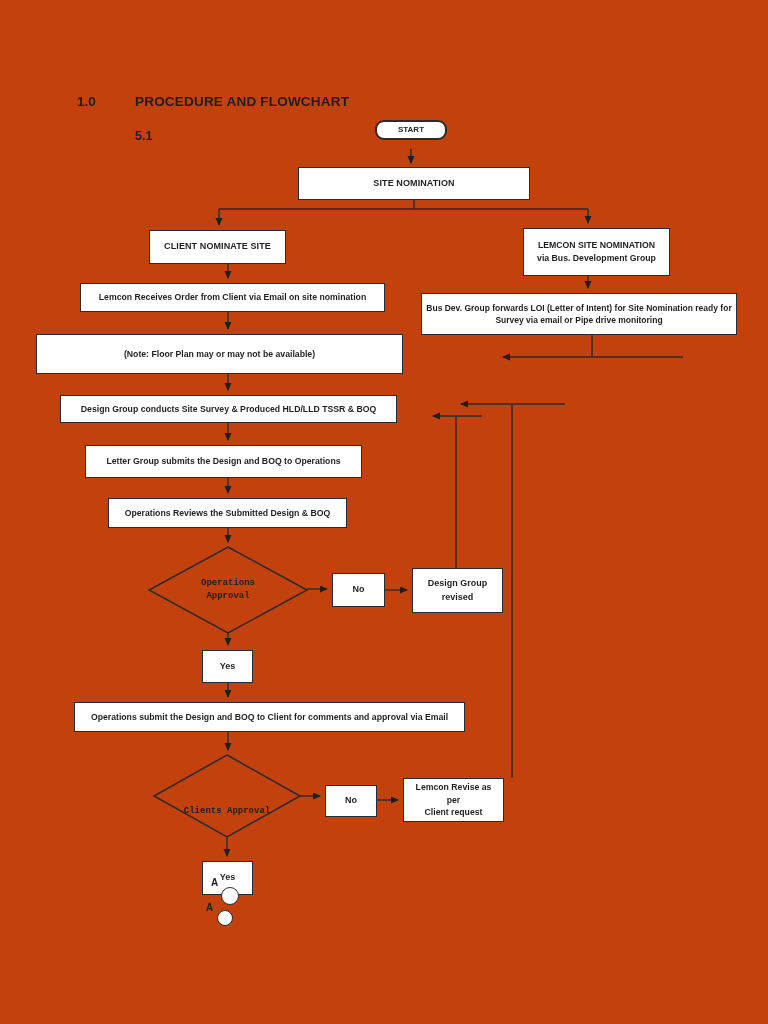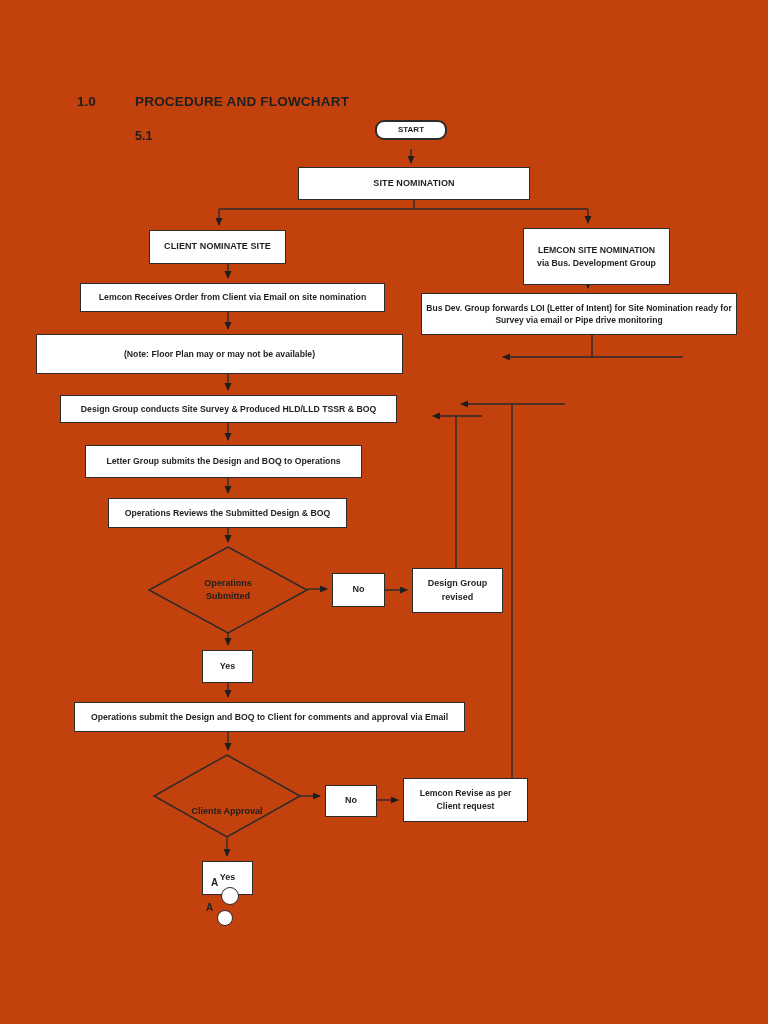--- a/index.html
+++ b/index.html
@@ -13,21 +13,21 @@
   svg.wires{position:absolute;left:0;top:0;}
   .node{
     position:absolute;display:flex;flex-direction:column;align-items:center;justify-content:center;
     text-align:center;font-weight:bold;font-size:8.7px;line-height:1.45;
     border:1.5px solid #2b2b2b;background:#ffffff;box-sizing:border-box;padding:1px 4px;
   }
   .node.rounded{border-radius:9px;border-width:2px;font-size:8px;}
   .node.caps{font-size:9px;letter-spacing:.1px;}
   .label{
     position:absolute;display:flex;flex-direction:column;align-items:center;justify-content:center;
-    text-align:center;font-weight:bold;font-size:9px;line-height:1.5;background:transparent;border:none;
+    text-align:center;font-weight:bold;font-size:9px;line-height:1.5;background:transparent;border:none;font-family:Liberation Mono, monospace;
   }
   .yn{font-size:9px;}
   .circ{
     position:absolute;border:1.6px solid #2b2b2b;border-radius:50%;background:#ffffff;box-sizing:border-box;
   }
   .conn-a{position:absolute;font-weight:bold;font-size:10px;}
 </style>
 </head>
 <body>
 
@@ -96,21 +96,21 @@
   </div>
 
   <div class="node caps" style="left:298px;top:167px;width:232px;height:33px;">
     <span>SITE NOMINATION</span>
   </div>
 
   <div class="node caps" style="left:149px;top:230px;width:137px;height:34px;text-align:center;">
     <span>CLIENT NOMINATE SITE</span>
   </div>
 
-  <div class="node" style="left:523px;top:228px;width:147px;height:57px;">
+  <div class="node" style="left:523px;top:228px;width:147px;height:48px;">
     <span>LEMCON SITE NOMINATION</span>
     <span>via Bus. Development Group</span>
   </div>
 
   <div class="node" style="left:80px;top:283px;width:305px;height:29px;">
     <span>Lemcon Receives Order from Client via Email on site nomination</span>
   </div>
 
   <div class="node" style="left:421px;top:293px;width:316px;height:42px;font-size:8.5px;">
     <span>Bus Dev. Group forwards LOI (Letter of Intent) for Site Nomination ready for Survey via email or Pipe drive monitoring</span>
@@ -127,21 +127,21 @@
   <div class="node" style="left:85px;top:445px;width:277px;height:33px;">
     <span>Letter Group submits the Design and BOQ to Operations</span>
   </div>
 
   <div class="node" style="left:108px;top:498px;width:239px;height:30px;">
     <span>Operations Reviews the Submitted Design &amp; BOQ</span>
   </div>
 
   <div class="label" style="left:160px;top:573px;width:136px;height:34px;">
     <span>Operations</span>
-    <span>Submitted</span>
+    <span>Approval</span>
   </div>
 
   <div class="node yn" style="left:332px;top:573px;width:53px;height:34px;">
     <span>No</span>
   </div>
 
   <div class="node" style="left:412px;top:568px;width:91px;height:45px;font-size:9px;">
     <span>Design Group revised</span>
   </div>
 
@@ -154,21 +154,21 @@
   </div>
 
   <div class="label" style="left:155px;top:788px;width:144px;height:16px;margin-top:16px;">
     <span>Clients Approval</span>
   </div>
 
   <div class="node yn" style="left:325px;top:785px;width:52px;height:32px;">
     <span>No</span>
   </div>
 
-  <div class="node" style="left:403px;top:778px;width:125px;height:44px;">
+  <div class="node" style="left:403px;top:778px;width:101px;height:44px;">
     <span>Lemcon Revise as per</span>
     <span>Client request</span>
   </div>
 
   <div class="node yn" style="left:202px;top:861px;width:51px;height:34px;">
     <span>Yes</span>
   </div>
 
   <div class="conn-a" style="left:211px;top:877px;">A</div>
   <div class="circ" style="left:221px;top:887px;width:18px;height:18px;"></div>

